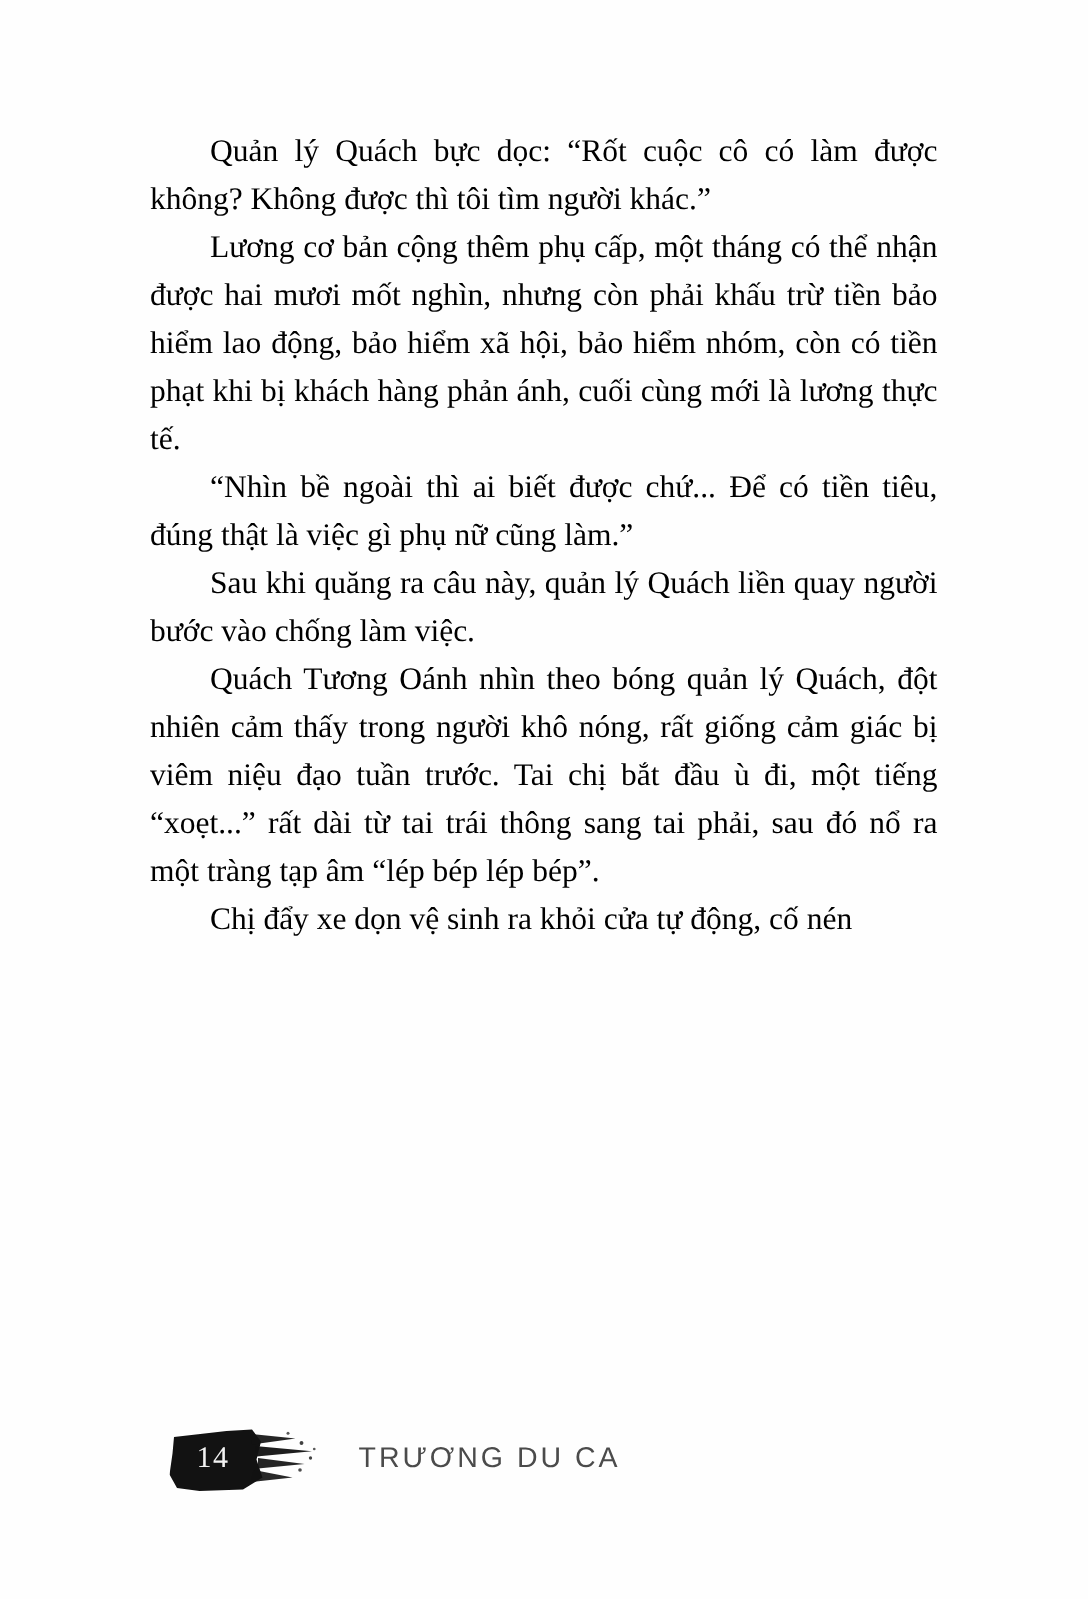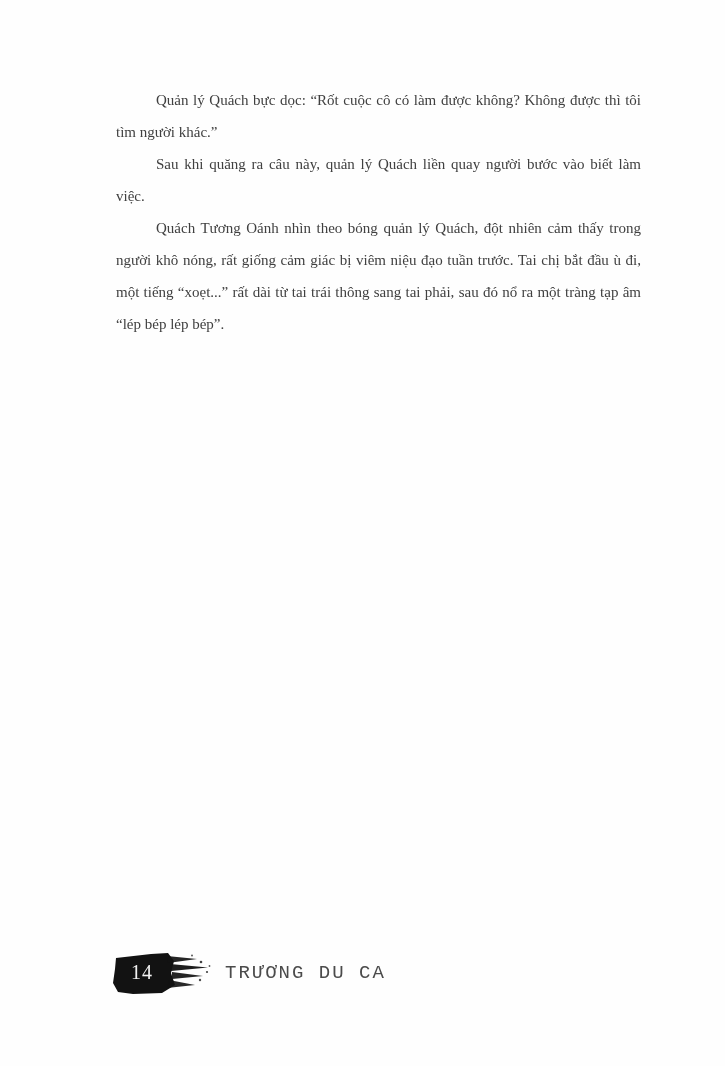--- a/index.html
+++ b/index.html
@@ -11,26 +11,26 @@
     position: relative;
     width: 725px;
     height: 1066px;
     background: #fefefe;
     overflow: hidden;
     font-family: "Liberation Serif", serif;
   }
   .text-block {
     position: absolute;
     top: 84px;
-    left: 116px;
+    left: 100px;
     width: 525px;
     height: 862px;
     overflow: hidden;
-    color: #404040;
-    font-size: 15px;
+    color: #000000;
+    font-size: 21px;
     line-height: 32px;
     text-align: justify;
     text-rendering: optimizeLegibility;
   }
   .text-block p {
     margin: 0;
     padding: 0;
     text-indent: 40px;
   }
   .footer {
@@ -61,37 +61,40 @@
     height: 42px;
     display: flex;
     align-items: center;
     justify-content: center;
     color: #f2f2f2;
     font-family: "Liberation Serif", serif;
     font-size: 20px;
     letter-spacing: 1px;
   }
   .author {
-    margin-left: 14px;
+    margin-left: 28px;
     color: #4b4b4b;
-    font-family: Liberation Mono, monospace;
+    font-family: Liberation Sans, sans-serif;
     font-size: 19px;
     letter-spacing: 2px;
     white-space: nowrap;
   }
 </style>
 </head>
 <body>
 
 <div class="page">
 
   <main class="text-block">
     <p>Quản lý Quách bực dọc: “Rốt cuộc cô có làm được không? Không được thì tôi tìm người khác.”</p>
-    <p>Sau khi quăng ra câu này, quản lý Quách liền quay người bước vào biết làm việc.</p>
+    <p>Lương cơ bản cộng thêm phụ cấp, một tháng có thể nhận được hai mươi mốt nghìn, nhưng còn phải khấu trừ tiền bảo hiểm lao động, bảo hiểm xã hội, bảo hiểm nhóm, còn có tiền phạt khi bị khách hàng phản ánh, cuối cùng mới là lương thực tế.</p>
+    <p>“Nhìn bề ngoài thì ai biết được chứ... Để có tiền tiêu, đúng thật là việc gì phụ nữ cũng làm.”</p>
+    <p>Sau khi quăng ra câu này, quản lý Quách liền quay người bước vào chống làm việc.</p>
     <p>Quách Tương Oánh nhìn theo bóng quản lý Quách, đột nhiên cảm thấy trong người khô nóng, rất giống cảm giác bị viêm niệu đạo tuần trước. Tai chị bắt đầu ù đi, một tiếng “xoẹt...” rất dài từ tai trái thông sang tai phải, sau đó nổ ra một tràng tạp âm “lép bép lép bép”.</p>
+    <p>Chị đẩy xe dọn vệ sinh ra khỏi cửa tự động, cố nén</p>
   </main>
 
   <footer class="footer">
     <div class="brush-wrap">
       <svg width="98" height="44" viewBox="0 0 98 44" aria-hidden="true">
         <g fill="#121212">
           <path d="M3,7 L38,3 L55,2 L61,10 L58,22 L62,34 L49,42 L20,43 L5,41 L0,32 L2,18 Z"></path>
           <path d="M54,5 L84,8 L55,12 Z" fill-opacity="0.92"></path>
           <path d="M57,13 L95,16.5 L58,20 Z" fill-opacity="0.95"></path>
           <path d="M59,21 L90,25 L59,28 Z" fill-opacity="0.92"></path>

